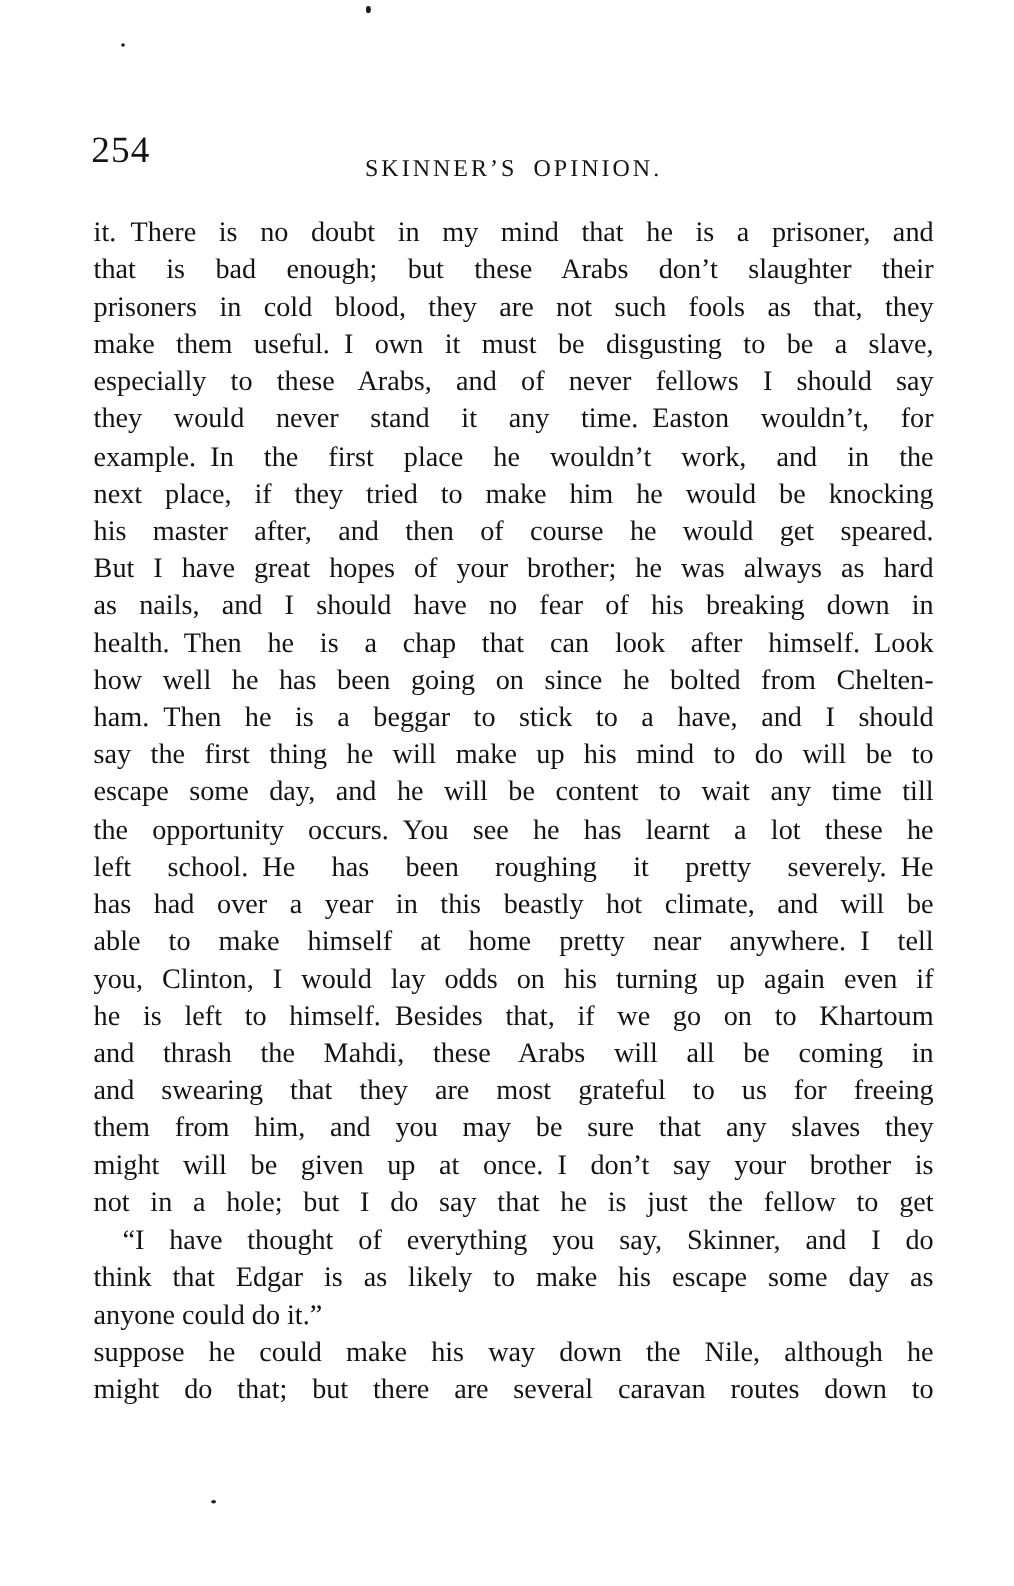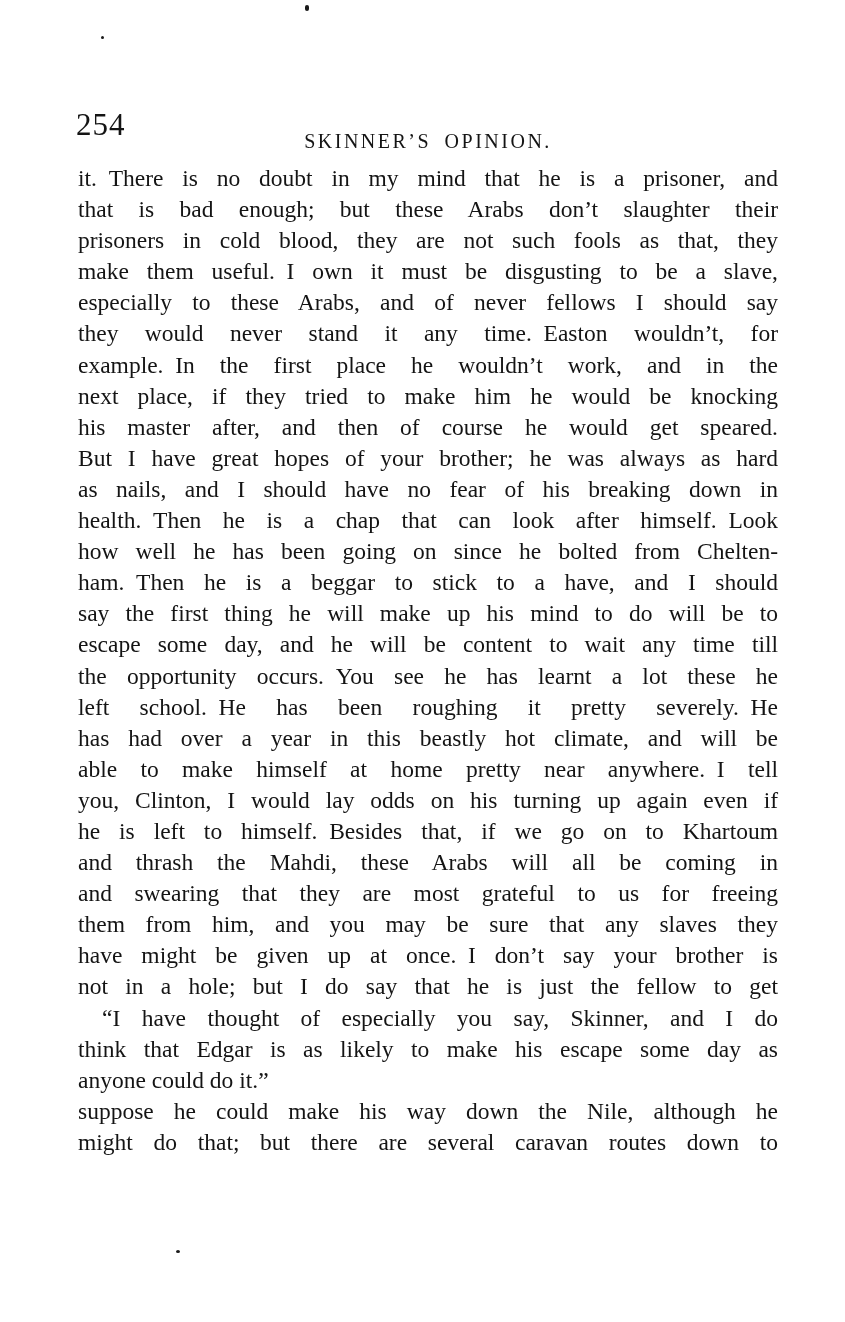--- a/index.html
+++ b/index.html
@@ -27,21 +27,21 @@
     width:700px;
     text-align:center;
     font-size:20px;
     line-height:24px;
     letter-spacing:2.5px;
     word-spacing:6px;
     margin-top:14px;
   }
   .text-block {
     position:absolute;
-    left:78px; top:163px;
+    left:78px; top:179px;
     width:700px;
     font-size:23.5px;
     line-height:31.1px;
   }
   .line {
     height:31.1px;
     overflow:visible;
   }
   .line.j {
     text-align:justify;
@@ -90,21 +90,21 @@
       <div class="line j">escape some day, and he will be content to wait any time till</div>
       <div class="line j">the opportunity occurs. You see he has learnt a lot these he</div>
       <div class="line j">left school. He has been roughing it pretty severely. He</div>
       <div class="line j">has had over a year in this beastly hot climate, and will be</div>
       <div class="line j">able to make himself at home pretty near anywhere. I tell</div>
       <div class="line j">you, Clinton, I would lay odds on his turning up again even if</div>
       <div class="line j">he is left to himself. Besides that, if we go on to Khartoum</div>
       <div class="line j">and thrash the Mahdi, these Arabs will all be coming in</div>
       <div class="line j">and swearing that they are most grateful to us for freeing</div>
       <div class="line j">them from him, and you may be sure that any slaves they</div>
-      <div class="line j">have might be given up at once. I don’t say your brother is</div>
+      <div class="line j">might will be given up at once. I don’t say your brother is</div>
       <div class="line j">not in a hole; but I do say that he is just the fellow to get</div>
-      <div class="line j ind">“I have thought of especially you say, Skinner, and I do</div>
+      <div class="line j ind">“I have thought of everything you say, Skinner, and I do</div>
       <div class="line j">think that Edgar is as likely to make his escape some day as</div>
       <div class="line">anyone could do it.”</div>
       <div class="line j">suppose he could make his way down the Nile, although he</div>
       <div class="line j">might do that; but there are several caravan routes down to</div>
     </div>
 </div>
 
 </body></html>

